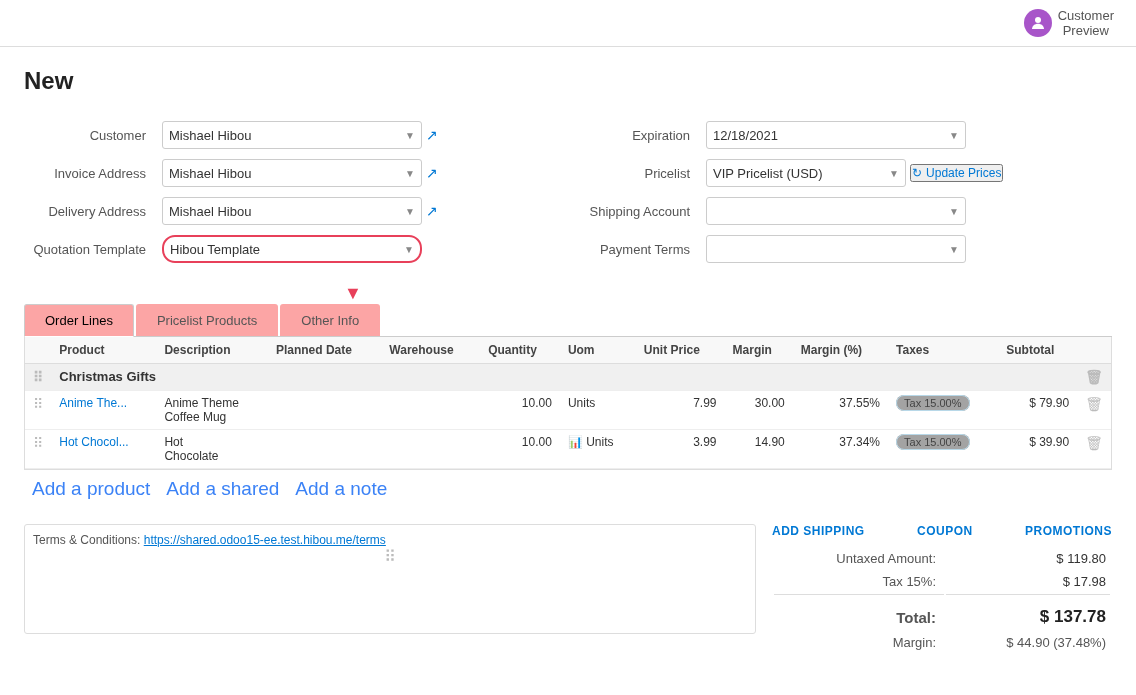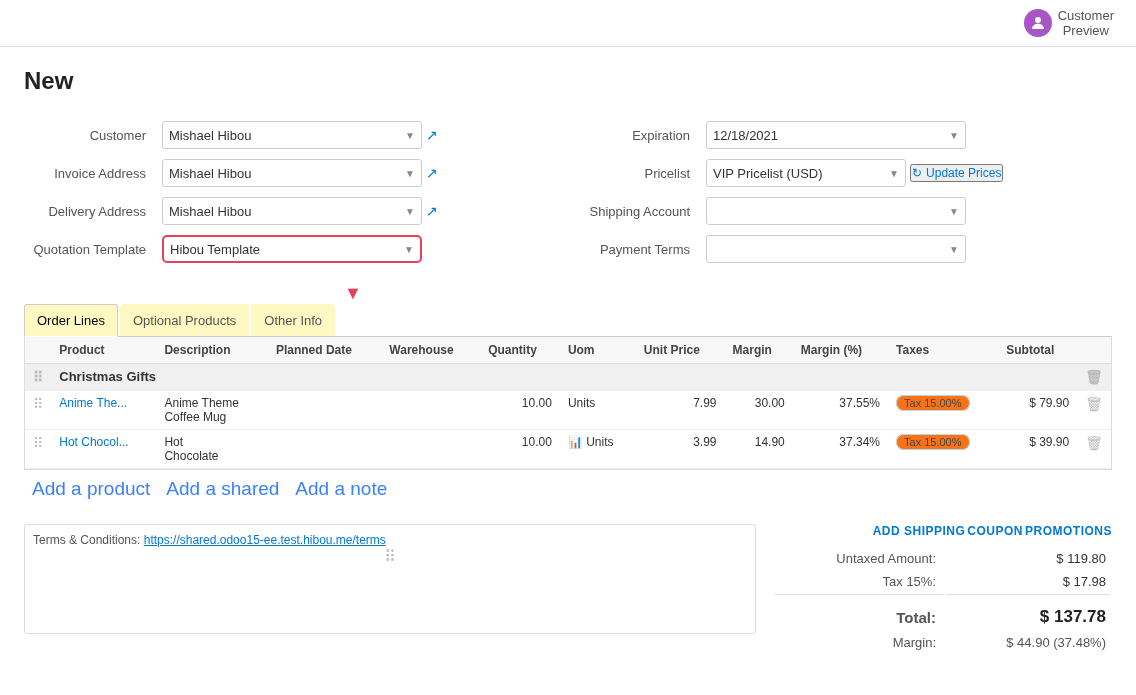--- a/index.html
+++ b/index.html
@@ -42,43 +42,43 @@
     .form-field {
       display: flex; align-items: center; gap: 4px; flex: 1;
     }
     .form-select {
       border: 1px solid #ccc; border-radius: 3px; padding: 3px 6px;
       font-size: 13px; color: #333; background: #fff;
       min-width: 180px; height: 28px; cursor: pointer;
       display: flex; align-items: center; justify-content: space-between;
     }
     .form-select.highlighted {
-      border: 2px solid #e8405a; border-radius: 5px;
+      border: 2px solid #e8405a; border-radius: 13px;
     }
     .select-arrow { color: #888; font-size: 10px; margin-left: 4px; }
     .external-link { color: #0078d4; cursor: pointer; font-size: 14px; }
 
     .form-select-wide {
       min-width: 260px;
     }
 
     .update-prices-btn {
       display: flex; align-items: center; gap: 4px;
       color: #0078d4; cursor: pointer; font-size: 12px; white-space: nowrap;
     }
     .refresh-icon { font-size: 12px; }
 
     
     .tabs {
       display: flex; border-bottom: 1px solid #ccc; margin-bottom: 0;
     }
     .tab {
-      padding: 8px 12px; cursor: pointer; font-size: 13px; color: #555;
+      padding: 8px 20px; cursor: pointer; font-size: 13px; color: #555;
       border: 1px solid transparent; border-bottom: none;
-      background: #fef9c3; margin-right: 2px; border-radius: 3px 3px 0 0;
+      background: #fca5a5; margin-right: 2px; border-radius: 3px 3px 0 0;
     }
     .tab.active {
       border-color: #ccc; border-bottom: 1px solid #fff;
       color: #000; font-weight: 500;
       margin-bottom: -1px; z-index: 1; position: relative;
     }
 
     
     .arrow-down {
       color: #e8405a; font-size: 18px; margin-left: 320px; margin-top: -2px;
@@ -97,21 +97,21 @@
     }
 
     .section-row td {
       background: #f0f0f0; font-weight: 600; color: #333; font-size: 13px;
     }
 
     .drag-handle { color: #bbb; cursor: grab; font-size: 14px; }
     .delete-btn { color: #bbb; cursor: pointer; font-size: 14px; }
 
     .tax-badge {
-      background: #f97316; border: 1px solid #b8d8e8;
+      background: #a3a3a3; border: 1px solid #b8d8e8;
       border-radius: 10px; padding: 1px 7px; font-size: 11px; color: #444;
       white-space: nowrap;
     }
 
     .forecast-icon { color: #aaa; font-size: 12px; cursor: pointer; }
 
     
     .add-links { display: flex; gap: 16px; padding: 8px; }
     .add-link { color: #3b82f6; cursor: pointer; font-size: 19px; text-decoration: none; text-align: center; }
 
@@ -121,21 +121,21 @@
     }
     .terms-box {
       flex: 1; border: 1px solid #ddd; border-radius: 3px;
       padding: 8px; font-size: 12px; color: #555; min-height: 110px;
     }
     .terms-box a { color: #0078d4; }
     .terms-resize { text-align: center; color: #bbb; font-size: 16px; cursor: ns-resize; }
 
     .totals-section { min-width: 340px; }
     .totals-actions {
-      display: flex; justify-content: flex-end; gap: 2px; margin-bottom: 8px;
+      display: flex; justify-content: space-between; gap: 24px; margin-bottom: 8px;
     }
     .totals-action-btn {
       color: #0078d4; cursor: pointer; font-size: 12px; font-weight: 600;
       background: none; border: none; text-transform: uppercase; letter-spacing: 0.5px;
     }
     .totals-table { width: 100%; font-size: 13px; }
     .totals-table td { padding: 3px 4px; }
     .totals-table .label { text-align: right; color: #555; padding-right: 8px; }
     .totals-table .value { text-align: right; color: #333; min-width: 80px; }
     .totals-table .total-row { font-weight: bold; font-size: 15px; }
@@ -251,21 +251,21 @@
           </div>
         </div>
       </div>
     </div>
   </div>
 
   <div class="arrow-down">▼</div>
 
   <div class="tabs">
     <div class="tab active">Order Lines</div>
-    <div class="tab">Optional Products</div>
+    <div class="tab">Pricelist Products</div>
     <div class="tab">Other Info</div>
   </div>
 
   <div class="table-container">
     <table class="order-table">
       <thead>
         <tr>
           <th style="width:20px"></th>
           <th>Product</th>
           <th>Description</th>

